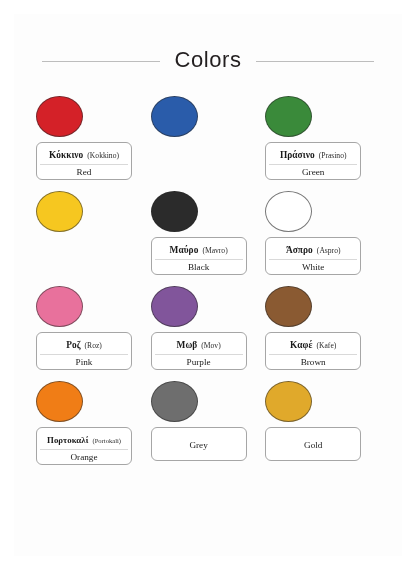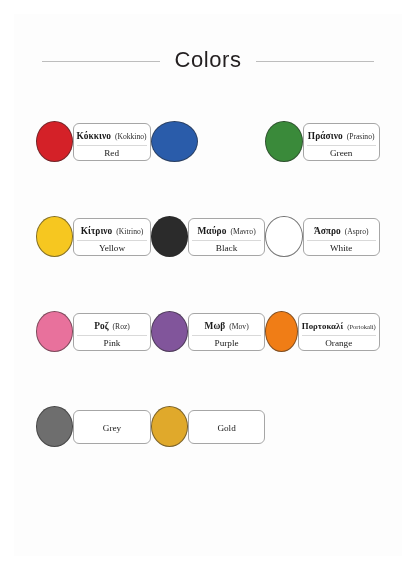--- a/index.html
+++ b/index.html
@@ -62,22 +62,21 @@
     left: 22px;
     top: 78px;
     width: 344px;
     display: flex;
     flex-wrap: wrap;
   }
   .cell {
     width: 114.6px;
     height: 95px;
     display: flex;
-    flex-direction: row;
-    align-items: center;
+    flex-direction: column;
     box-sizing: border-box;
   }
 
   .swatch {
     width: 47px;
     height: 41px;
     border-radius: 50%;
     margin-top: 4px;
     box-sizing: border-box;
     border: 1px solid rgba(40,40,40,0.55);
@@ -156,24 +155,20 @@
       </div>
       <div class="cell">
         <div class="swatch" style="background: rgb(58, 138, 58);"></div>
         <div class="card">
           <span class="native"><span class="gr">Πράσινο</span> <span class="tr">(Prasino)</span></span>
           <span class="en">Green</span>
         </div>
       </div>
       <div class="cell">
         <div class="swatch" style="background: rgb(246, 199, 32);"></div>
-        <div class="card">
-          <span class="native"><span class="gr">Κίτρινο</span> <span class="tr">(Kitrino)</span></span>
-          <span class="en">Yellow</span>
-        </div>
       </div>
       <div class="cell">
         <div class="swatch" style="background: rgb(43, 43, 43);"></div>
         <div class="card">
           <span class="native"><span class="gr">Μαύρο</span> <span class="tr">(Mavro)</span></span>
           <span class="en">Black</span>
         </div>
       </div>
       <div class="cell">
         <div class="swatch" style="background: rgb(255, 255, 255); border-color: rgb(119, 119, 119);"></div>
@@ -187,20 +182,27 @@
         <div class="card">
           <span class="native"><span class="gr">Ροζ</span> <span class="tr">(Roz)</span></span>
           <span class="en">Pink</span>
         </div>
       </div>
       <div class="cell">
         <div class="swatch" style="background: rgb(129, 85, 155);"></div>
         <div class="card">
           <span class="native"><span class="gr">Μωβ</span> <span class="tr">(Mov)</span></span>
           <span class="en">Purple</span>
+        </div>
+      </div>
+      <div class="cell">
+        <div class="swatch" style="background: rgb(138, 90, 50);"></div>
+        <div class="card">
+          <span class="native"><span class="gr">Καφέ</span> <span class="tr">(Kafe)</span></span>
+          <span class="en">Brown</span>
         </div>
       </div>
       <div class="cell">
         <div class="swatch" style="background: rgb(240, 125, 22);"></div>
         <div class="card long">
           <span class="native"><span class="gr">Πορτοκαλί</span> <span class="tr">(Portokali)</span></span>
           <span class="en">Orange</span>
         </div>
       </div>
       <div class="cell">

